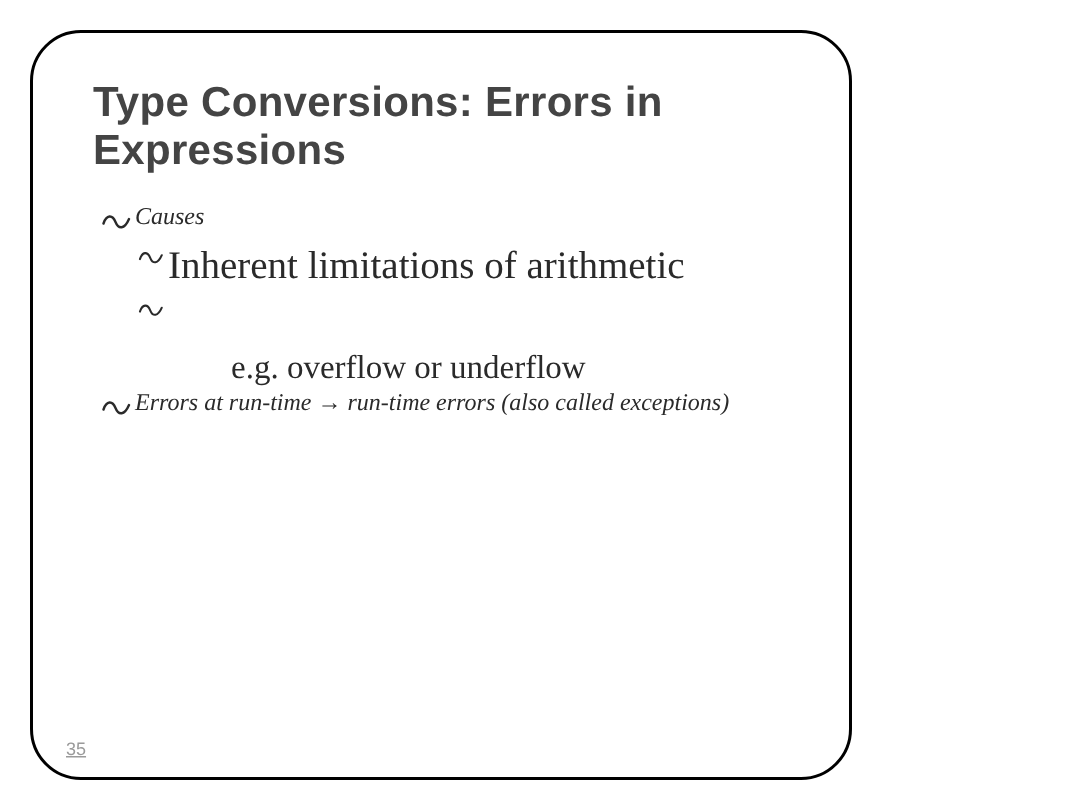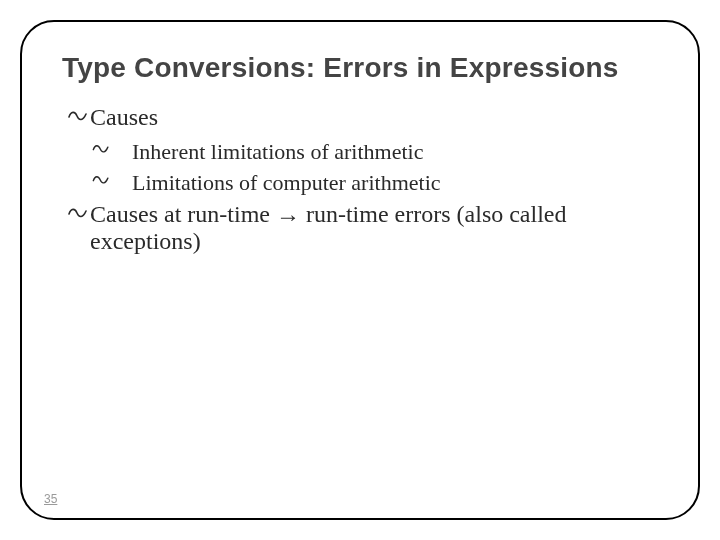--- a/index.html
+++ b/index.html
@@ -6,21 +6,21 @@
     margin: 0;
     padding: 0;
     width: 720px;
     height: 540px;
     background: #ffffff;
     font-family: "Times New Roman", Times, serif;
     color: #2a2a2a;
   }
   .slide {
     box-sizing: border-box;
-    width: 680px;
+    width: 548px;
     height: 500px;
     margin: 20px;
     border: 2px solid #000;
     border-radius: 34px;
     padding: 30px 40px 20px 40px;
     position: relative;
   }
   .title {
     font-family: Arial, Helvetica, sans-serif;
     font-size: 28px;
@@ -38,30 +38,30 @@
     text-align: left;
   }
   .bicon svg {
     display: inline-block;
     vertical-align: top;
   }
   .btext {
     flex: 1 1 auto;
   }
   .lvl1 {
-    font-size: 24px;
+    font-size: 16px;
     margin-left: 6px;
     margin-bottom: 4px;
+    font-style: italic;
   }
   .lvl1 .bicon { padding-top: 4px; }
   .lvl2 {
-    font-size: 22px;
+    font-size: 26px;
     margin-left: 30px;
     margin-bottom: 2px;
-    gap: 20px;
   }
   .lvl2 .bicon { padding-top: 3px; width: 20px; }
   .lvl3 {
     font-size: 22px;
     margin-left: 92px;
     margin-bottom: 2px;
   }
   .arrow {
     display: inline;
   }
@@ -100,30 +100,30 @@
     <span class="btext">Inherent limitations of arithmetic</span>
   </div>
 
 
   <div class="bullet-row lvl2">
     <span class="bicon">
       <svg width="18" height="12" viewBox="0 0 20 14">
           <path d="M1 9 C3 3, 7 3, 9 8 C11 13, 15 13, 18 6" stroke="#2a2a2a" stroke-width="1.6" fill="none" stroke-linecap="round"></path>
         </svg>
     </span>
-    <span class="btext">Limitations of computer arithmetic</span>
   </div>
 
+  <div class="lvl3">e.g. overflow or underflow</div>
 
   <div class="bullet-row lvl1">
     <span class="bicon">
       <svg width="20" height="14" viewBox="0 0 20 14">
           <path d="M1 9 C3 3, 7 3, 9 8 C11 13, 15 13, 18 6" stroke="#2a2a2a" stroke-width="1.6" fill="none" stroke-linecap="round"></path>
         </svg>
     </span>
     <span class="btext">
-      <span> Causes at run-time </span><span class="arrow">→</span><span> run-time errors (also called exceptions)</span>
+      <span> Errors at run-time </span><span class="arrow">→</span><span> run-time errors (also called exceptions)</span>
     </span>
   </div>
 
   <div class="pagenum">35</div>
 
 </div>
 
 </body></html>

